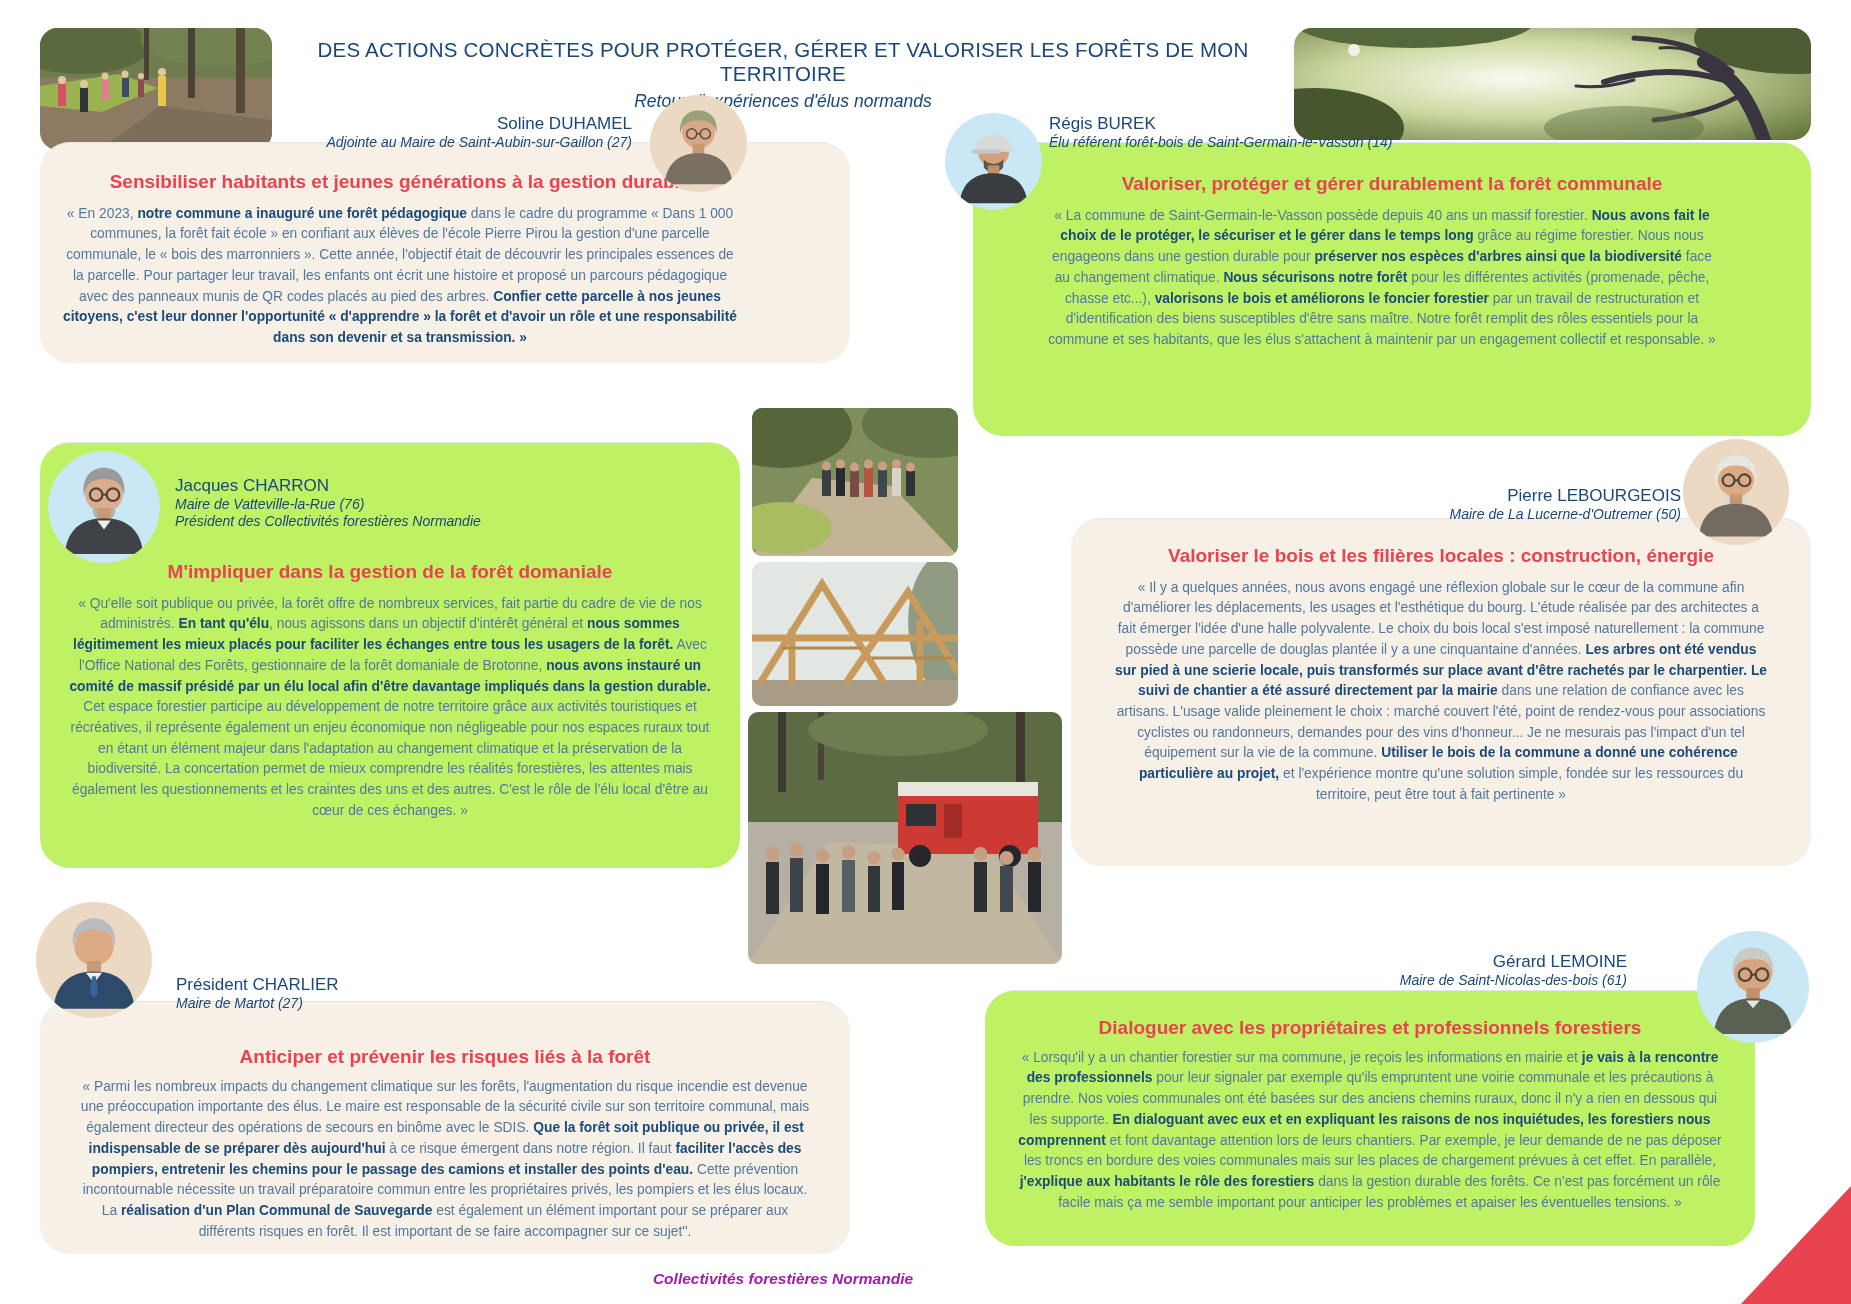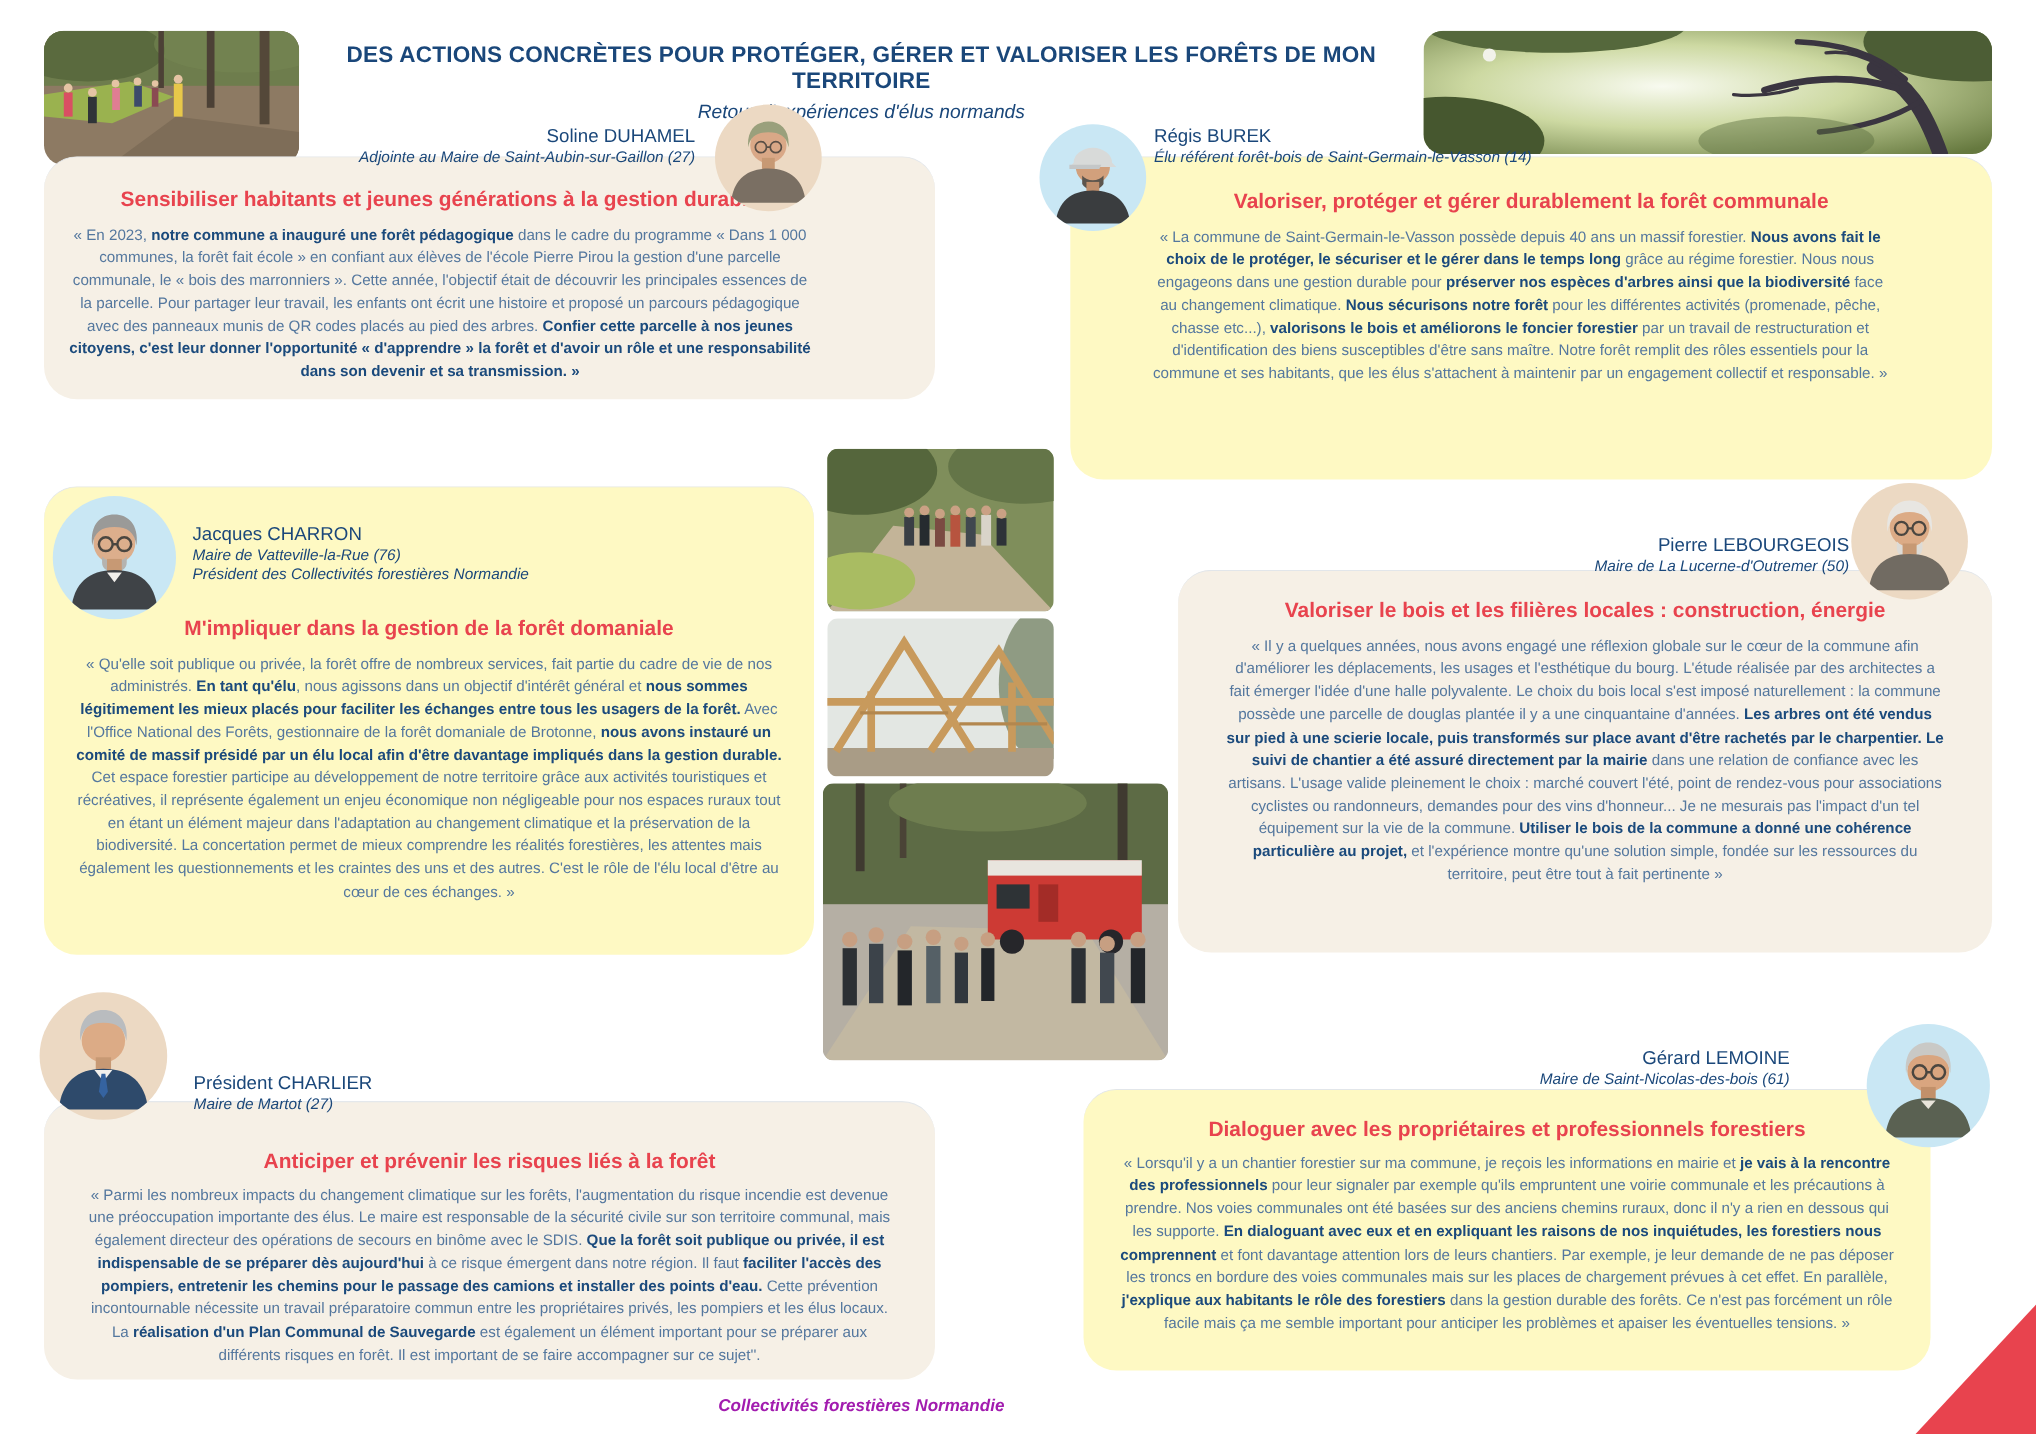--- a/index.html
+++ b/index.html
@@ -4,33 +4,33 @@
 <style>
   * { margin:0; padding:0; box-sizing:border-box; }
   html,body { background:#fff; }
   body { font-family:"Liberation Sans", sans-serif; }
   #page {
     position:relative; width:1851px; height:1304px; background:#ffffff;
     overflow:hidden; margin:0 auto;
   }
   
   .title-wrap { position:absolute; left:272px; top:38px; width:1022px; text-align:center; }
-  .page-title { color:#1a477a; font-weight:bold; font-size:20.5px; letter-spacing:.2px; line-height:1.15; }
+  .page-title { color:#1a477a; font-weight:normal; font-size:20.5px; letter-spacing:.2px; line-height:1.15; }
   .page-subtitle { color:#1a477a; font-style:italic; font-size:17.5px; margin-top:6px; }
   .photo { position:absolute; overflow:hidden; }
   .photo svg { display:block; width:100%; height:100%; }
   .ph-forest   { left:40px;  top:28px;  width:232px; height:122px; border-radius:18px; }
   .ph-canopy   { left:1294px;top:28px;  width:517px; height:112px; border-radius:18px; }
   .ph-group    { left:752px; top:408px; width:206px; height:148px; border-radius:10px; }
   .ph-timber   { left:752px; top:562px; width:206px; height:144px; border-radius:10px; }
   .ph-truck    { left:748px; top:712px; width:314px; height:252px; border-radius:10px; }
   
   .card { position:absolute; border-radius:30px; border-top:1px solid #e2e6ea; }
   .card.beige { background:#f6f0e6; }
-  .card.blue  { background:#fef9c3; }
+  .card.blue  { background:#bef264; }
   .c1 { left:40px;  top:142px;  width:810px; min-height:212px; }
   .c2 { left:973px; top:142px;  width:838px; min-height:294px; }
   .c3 { left:40px;  top:442px;  width:700px; min-height:426px; }
   .c4 { left:1071px;top:518px;  width:740px; min-height:348px; }
   .c5 { left:40px;  top:1001px; width:810px; min-height:250px; }
   .c6 { left:985px; top:990px;  width:770px; min-height:256px; }
   .who { position:absolute; line-height:1.25; }
   .who .nm { color:#1a477a; font-weight:normal; font-size:17px; }
   .who .rl { color:#1a477a; font-style:italic; font-size:14px; line-height:1.2; }
   .who-r { text-align:right; }

